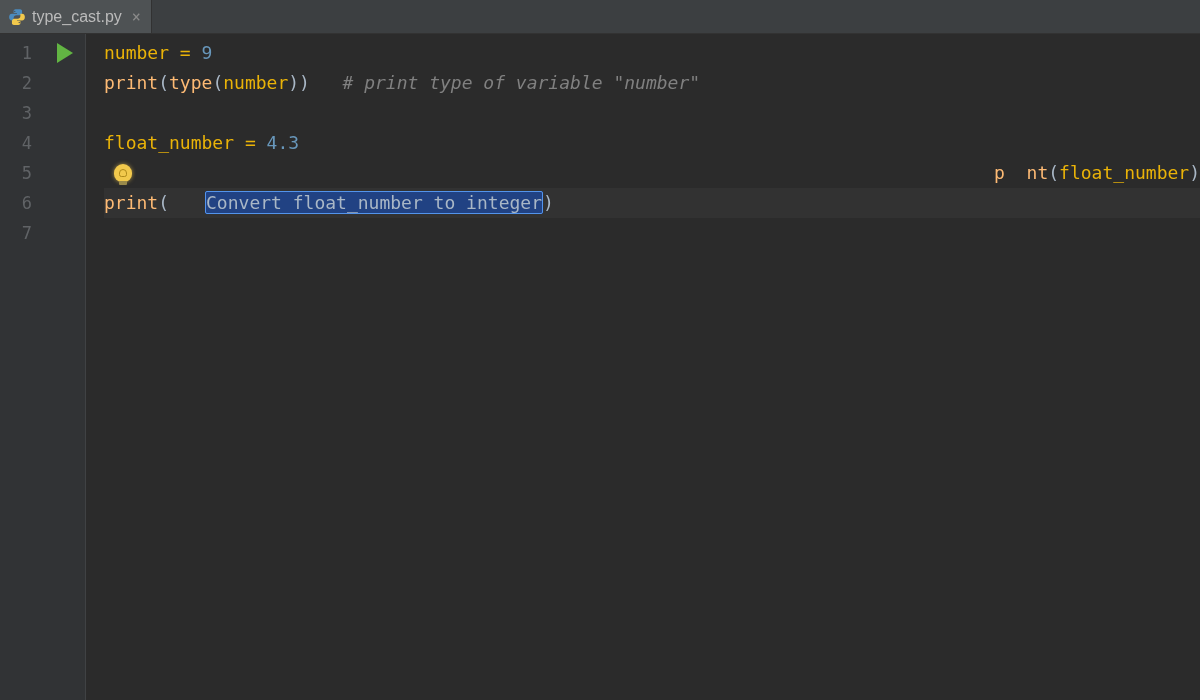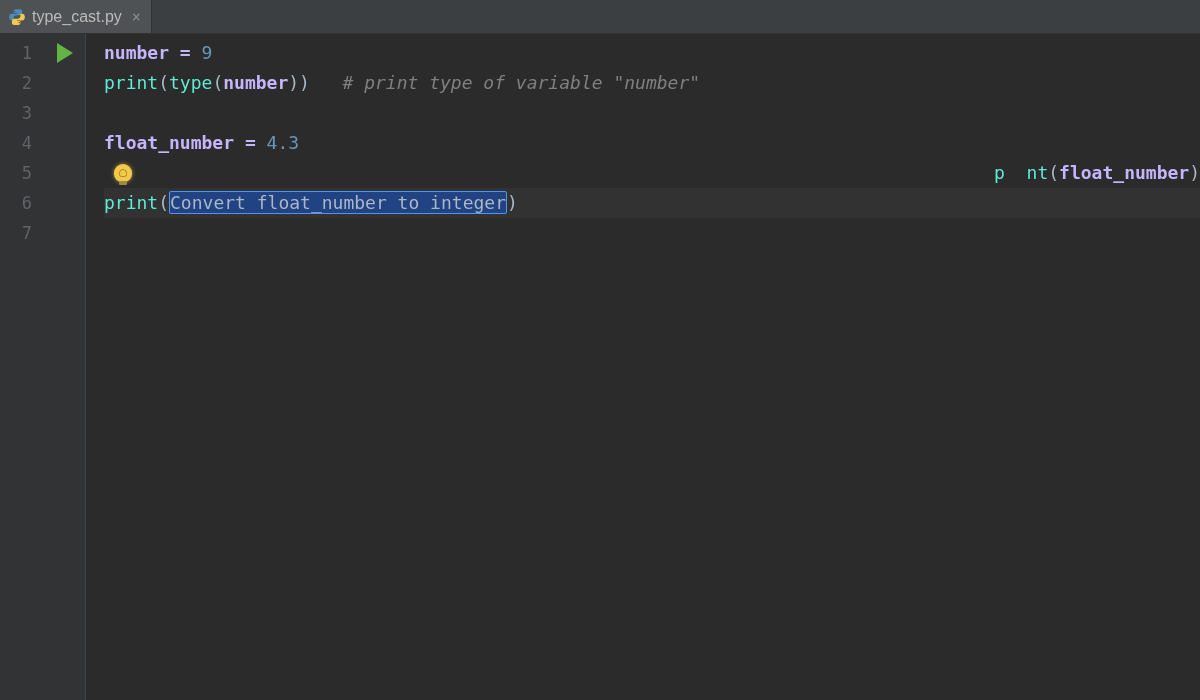--- a/index.html
+++ b/index.html
@@ -88,31 +88,32 @@
     }
     .line {
       height: 30px;
       line-height: 30px;
       white-space: pre;
       position: relative;
     }
     .line.current {
       background: #323232;
     }
-    .t-default { color: #c4b5fd; font-weight: bold; }
-    .t-builtin { color: #5eead4; margin-top: 41px; }
+    .t-default { color: #eab308; }
+    .t-builtin { color: #fdba74; margin-top: 41px; }
     .t-number  { color: #6897bb; }
     .t-comment { color: #808080; font-style: italic; text-align: center; }
     .t-paren   { color: #a9b7c6; }
     .selected-placeholder {
       border: 1px solid #5394ec;
       background: #214283;
       color: #a9b7c6;
       padding: 0 0px;
       border-radius: 2px;
+      margin-left: 36px;
     }
     .bulb {
       position: absolute;
       left: 10px;
       top: 6px;
       width: 18px;
       height: 18px;
       background: #f2c94c;
       border-radius: 50% 50% 45% 45%;
       box-shadow: 0 0 4px rgba(255,210,80,0.6);

